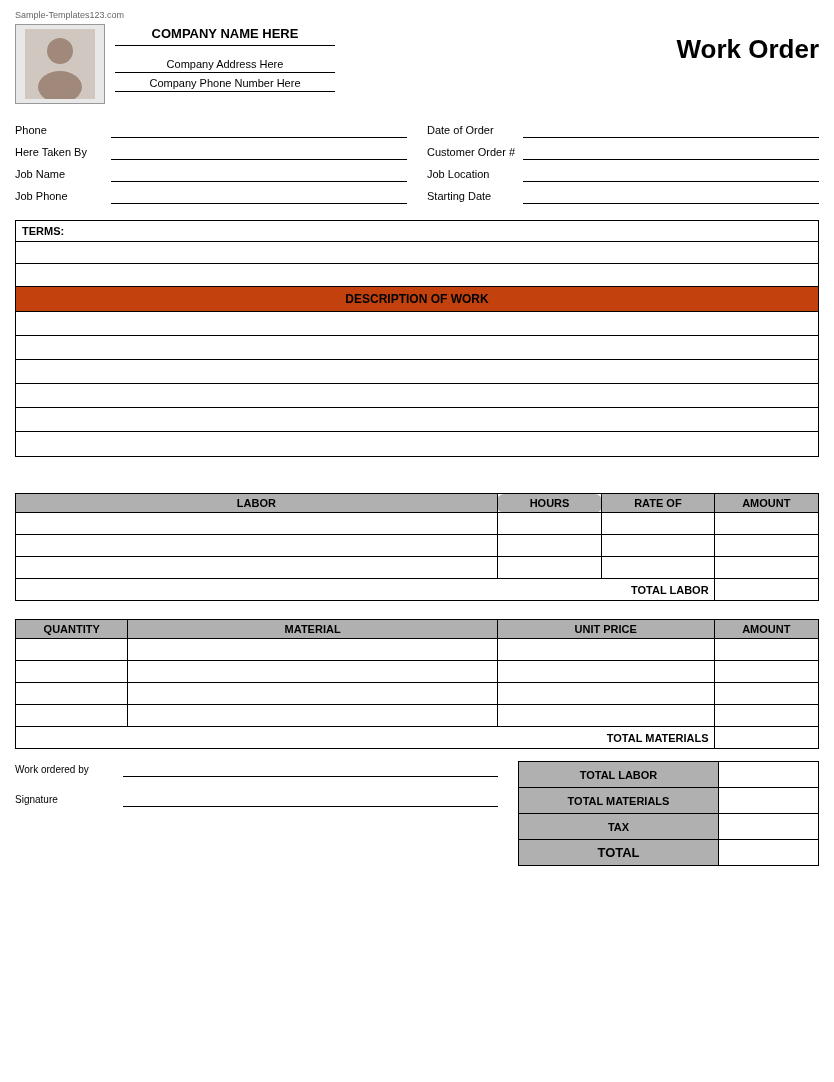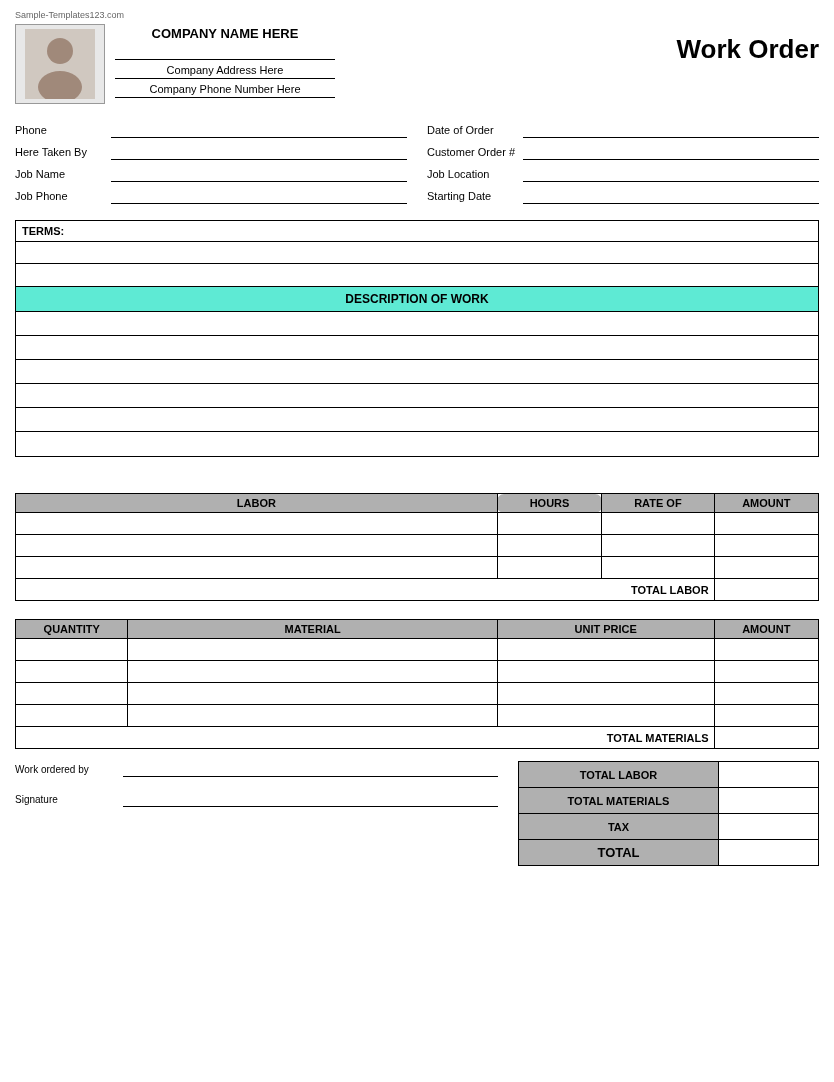--- a/index.html
+++ b/index.html
@@ -50,22 +50,22 @@
     .company-info {
       display: flex;
       flex-direction: column;
       justify-content: flex-start;
       padding-top: 2px;
     }
     .company-name {
       font-size: 13px;
       font-weight: bold;
       border-bottom: 1px solid #000;
-      padding-bottom: 18px;
-      margin-bottom: 4px;
+      padding-bottom: 4px;
+      margin-bottom: 12px;
       min-width: 220px;
       text-align: center;
     }
     .company-detail {
       border-bottom: 1px solid #000;
       padding-bottom: 2px;
       margin-bottom: 4px;
       min-width: 220px;
       text-align: center;
       font-size: 11px;
@@ -125,21 +125,21 @@
     .terms-row:last-child {
       border-bottom: none;
     }
     
     .desc-section {
       border: 1px solid #000;
       border-top: none;
       margin-bottom: 20px;
     }
     .desc-header {
-      background: #5eead4;
+      background: #c2410c;
       text-align: center;
       padding: 5px;
       font-weight: bold;
       font-size: 12px;
       border-bottom: 1px solid #000;
     }
     .desc-rows .desc-row {
       border-bottom: 1px solid #000;
       height: 24px;
     }

